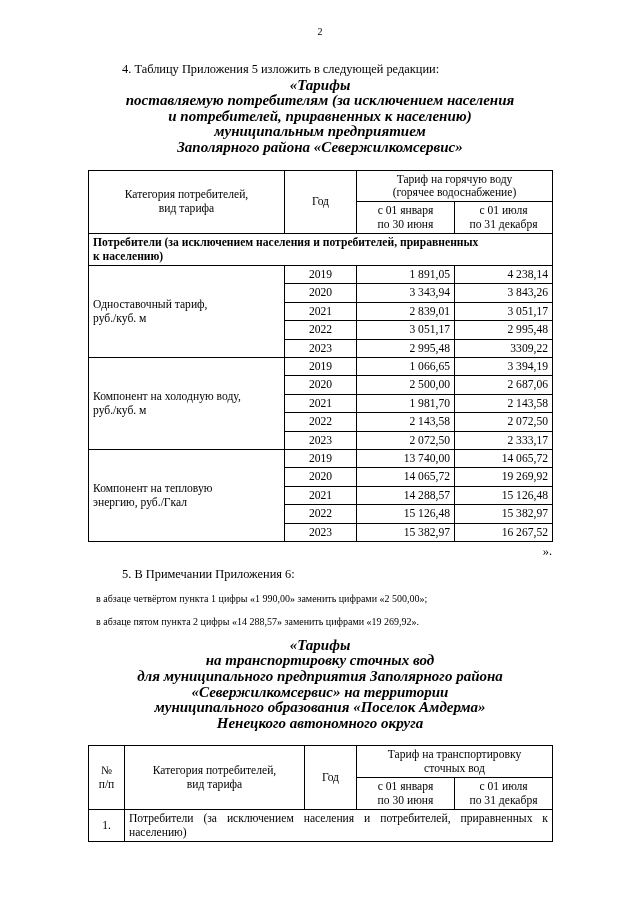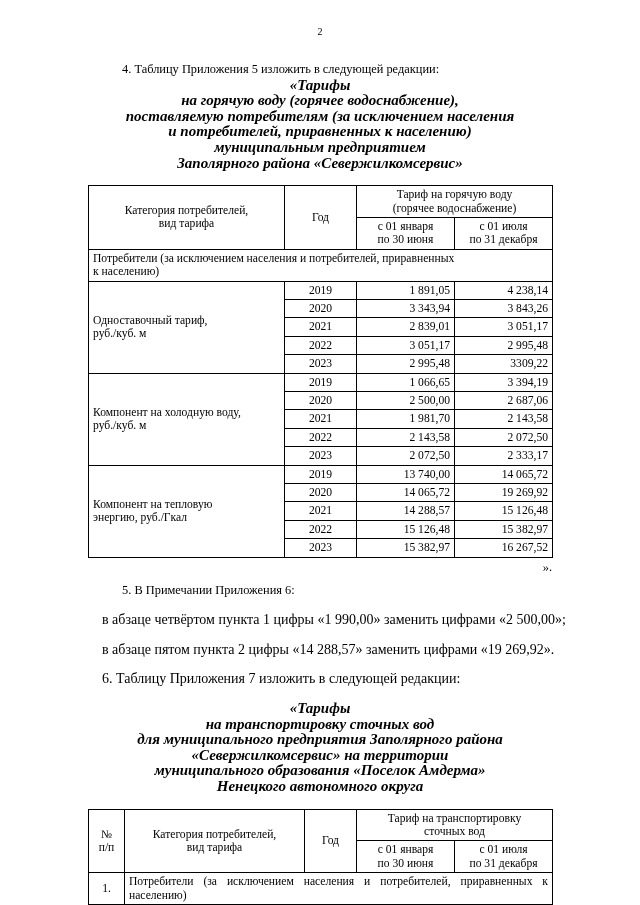--- a/index.html
+++ b/index.html
@@ -33,23 +33,23 @@
     width: 464px;
   }
   .para-indent {
     font-size: 12.4px;
     line-height: 15.6px;
     text-indent: 34px;
     margin: 0;
     white-space: nowrap;
   }
   .para-plain {
-    font-size: 14px;
+    font-size: 10px;
     line-height: 15.6px;
-    margin: 14px;
+    margin: 8px;
     white-space: nowrap;
   }
   .title-line {
     font-size: 15px;
     line-height: 15.6px;
     font-weight: bold;
     text-align: center;
     margin: 0;
     white-space: nowrap;
     font-style: italic;
@@ -77,20 +77,21 @@
   }
   .cat-cell {
     text-align: left;
     vertical-align: middle;
     padding-left: 8px;
   }
   .span-cell {
     text-align: left;
     padding-left: 6px;
     vertical-align: top;
+    font-weight: bold;
   }
   .num-cell {
     text-align: right;
   }
   .year-cell {
     text-align: center;
   }
   .closing-quote {
     text-align: right;
     font-size: 12.4px;
@@ -111,21 +112,20 @@
 
 <div class="page">
 
   <div class="page-number">2</div>
 
   <div class="spacer-top"></div>
 
   <div class="body-block">
     <p class="para-indent">4. Таблицу Приложения 5 изложить в следующей редакции:</p>
     <p class="title-line">«Тарифы</p>
-    <p class="title-line">на горячую воду (горячее водоснабжение),</p>
     <p class="title-line">поставляемую потребителям (за исключением населения</p>
     <p class="title-line">и потребителей, приравненных к населению)</p>
     <p class="title-line">муниципальным предприятием</p>
     <p class="title-line">Заполярного района «Севержилкомсервис»</p>
   </div>
 
   <div class="gap-md"></div>
 
   <div class="body-block">
     <table class="doc-table tbl1">
@@ -262,21 +262,20 @@
 
   <div class="gap-sm"></div>
 
   <div class="body-block">
     <p class="para-indent">5. В Примечании Приложения 6:</p>
     <p class="para-plain">в абзаце четвёртом пункта 1 цифры «1 990,00» заменить цифрами «2 500,00»;</p>
     <p class="para-plain">в абзаце пятом пункта 2 цифры «14 288,57» заменить цифрами «19 269,92».</p>
   </div>
 
   <div class="body-block">
-    <p class="para-plain">6. Таблицу Приложения 7 изложить в следующей редакции:</p>
     <p class="title-line">«Тарифы</p>
     <p class="title-line">на транспортировку сточных вод</p>
     <p class="title-line">для муниципального предприятия Заполярного района</p>
     <p class="title-line">«Севержилкомсервис» на территории</p>
     <p class="title-line">муниципального образования «Поселок Амдерма»</p>
     <p class="title-line">Ненецкого автономного округа</p>
   </div>
 
   <div class="gap-md"></div>
 

